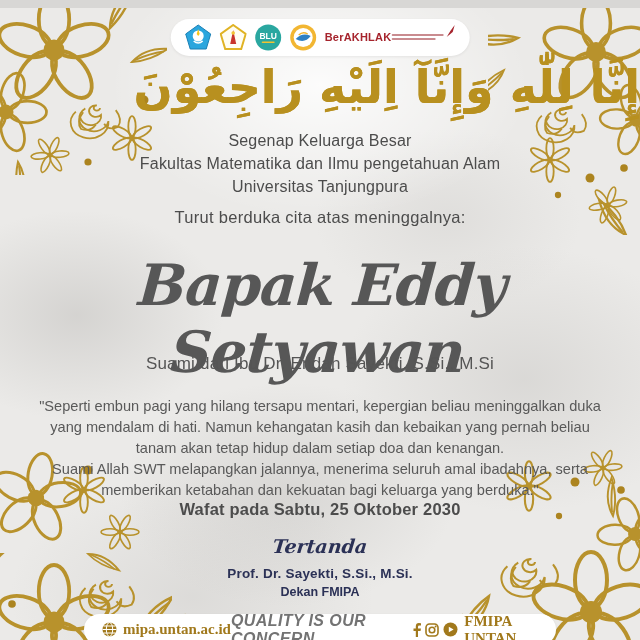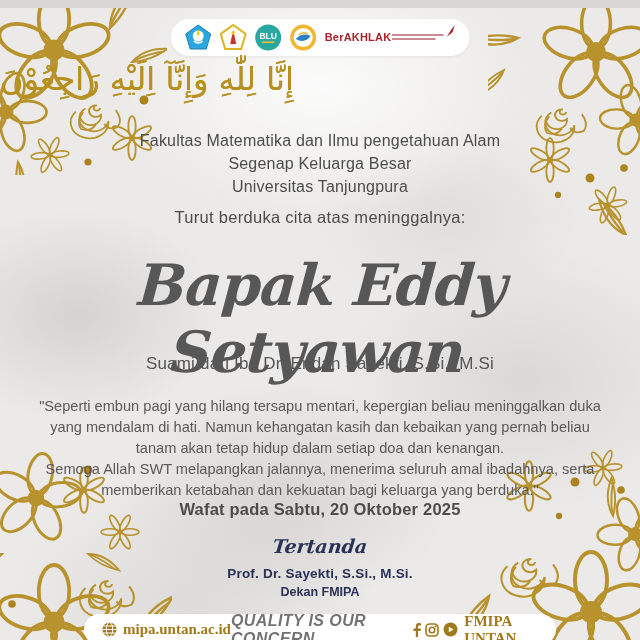--- a/index.html
+++ b/index.html
@@ -25,23 +25,23 @@
   }
   .logo-pill svg{display:block;}
   .berakhlak{display:flex;flex-direction:row;line-height:1;}
   .berakhlak .word{font-weight:800;font-size:11px;color:#a6242d;letter-spacing:.2px;white-space:nowrap;}
   .berakhlak .bars{margin-top:2px;display:flex;flex-direction:column;gap:1.5px;}
   .berakhlak .bars i{display:block;height:2px;background:#c98b8f;border-radius:1px;}
   .berakhlak .bars i:nth-child(1){width:52px;}
   .berakhlak .bars i:nth-child(2){width:44px;}
   
   .arabic{
-    position:absolute;top:52px;left:0;width:100%;text-align:left;
+    position:absolute;top:52px;left:0;width:100%;text-align:right;
     direction:rtl;font-family:"DejaVu Sans",sans-serif;
-    font-size:32px;font-weight:400;color:#b8901f;
+    font-size:46px;font-weight:700;color:#b8901f;
     text-shadow:0 0 .6px #b8901f;
   }
   
   .org{position:absolute;top:121px;left:0;width:100%;text-align:center;
     color:#4c4c4c;font-size:16px;line-height:23px;font-weight:500;letter-spacing:.2px;}
   .announce{position:absolute;top:200px;left:0;width:100%;text-align:center;
     color:#4c4c4c;font-size:16.5px;font-weight:500;letter-spacing:.3px;}
   
   .name{
     position:absolute;top:243px;left:0;width:100%;text-align:center;
@@ -208,37 +208,37 @@
           </span>
       </div>
       <svg width="10" height="14" viewBox="0 0 10 14" style="margin-left:-6px;margin-top:-14px">
         <path d="M1 13 Q5 6 9 1 L7 8 Z" fill="#a6242d"></path>
       </svg>
     </div>
 
     <div class="arabic">إِنَّا لِلّٰهِ وَإِنَّآ اِلَيْهِ رَاجِعُوْنَ</div>
 
     <div class="org">
+      <div>Segenap Keluarga Besar</div>
       <div>Fakultas Matematika dan Ilmu pengetahuan Alam</div>
-      <div>Segenap Keluarga Besar</div>
       <div>Universitas Tanjungpura</div>
     </div>
 
     <div class="announce">Turut berduka cita atas meninggalnya:</div>
 
     <div class="name">Bapak Eddy Setyawan</div>
 
     <div class="relation">Suami dari Ibu Dr. Endah Sayekti, S.Si., M.Si</div>
 
     <div class="eulogy">
       <div>"Seperti embun pagi yang hilang tersapu mentari, kepergian beliau meninggalkan duka yang mendalam di hati. Namun kehangatan kasih dan kebaikan yang pernah beliau tanam akan tetap hidup dalam setiap doa dan kenangan.</div>
-      <div>Semoga Allah SWT melapangkan jalannya, menerima seluruh amal ibadahnya, serta memberikan ketabahan dan kekuatan bagi keluarga yang berduka."</div>
-    </div>
-
-    <div class="date">Wafat pada Sabtu, 20 Oktober 2025</div>
+      <div>Suami Allah SWT melapangkan jalannya, menerima seluruh amal ibadahnya, serta memberikan ketabahan dan kekuatan bagi keluarga yang berduka."</div>
+    </div>
+
+    <div class="date">Wafat pada Sabtu, 25 Oktober 2030</div>
 
     <div class="tertanda">Tertanda</div>
     <div class="sig-name">Prof. Dr. Sayekti, S.Si., M.Si.</div>
     <div class="sig-title">Dekan FMIPA</div>
 
   </div>
 
   <div class="footer-pill">
     <div class="f-group">
       <svg width="15" height="15" viewBox="0 0 15 15">

